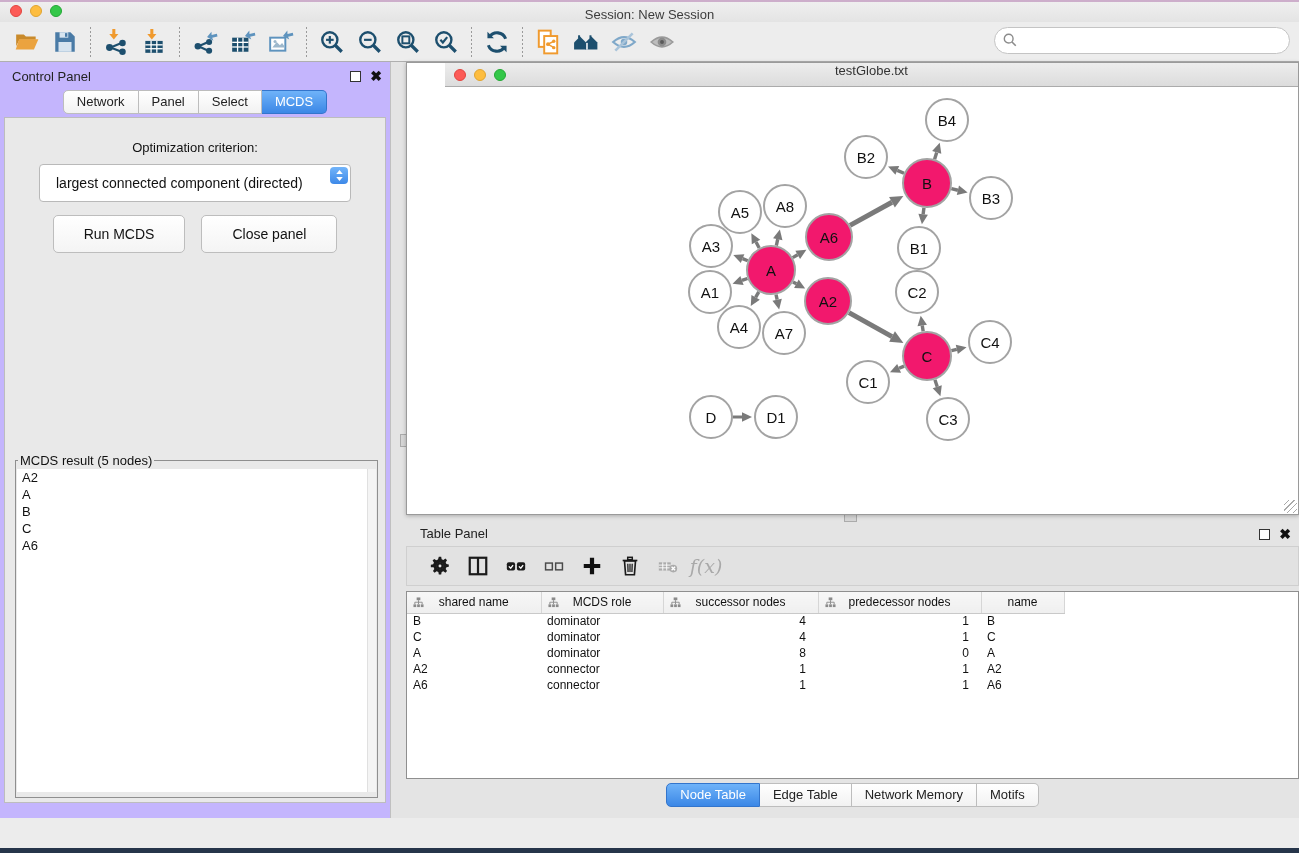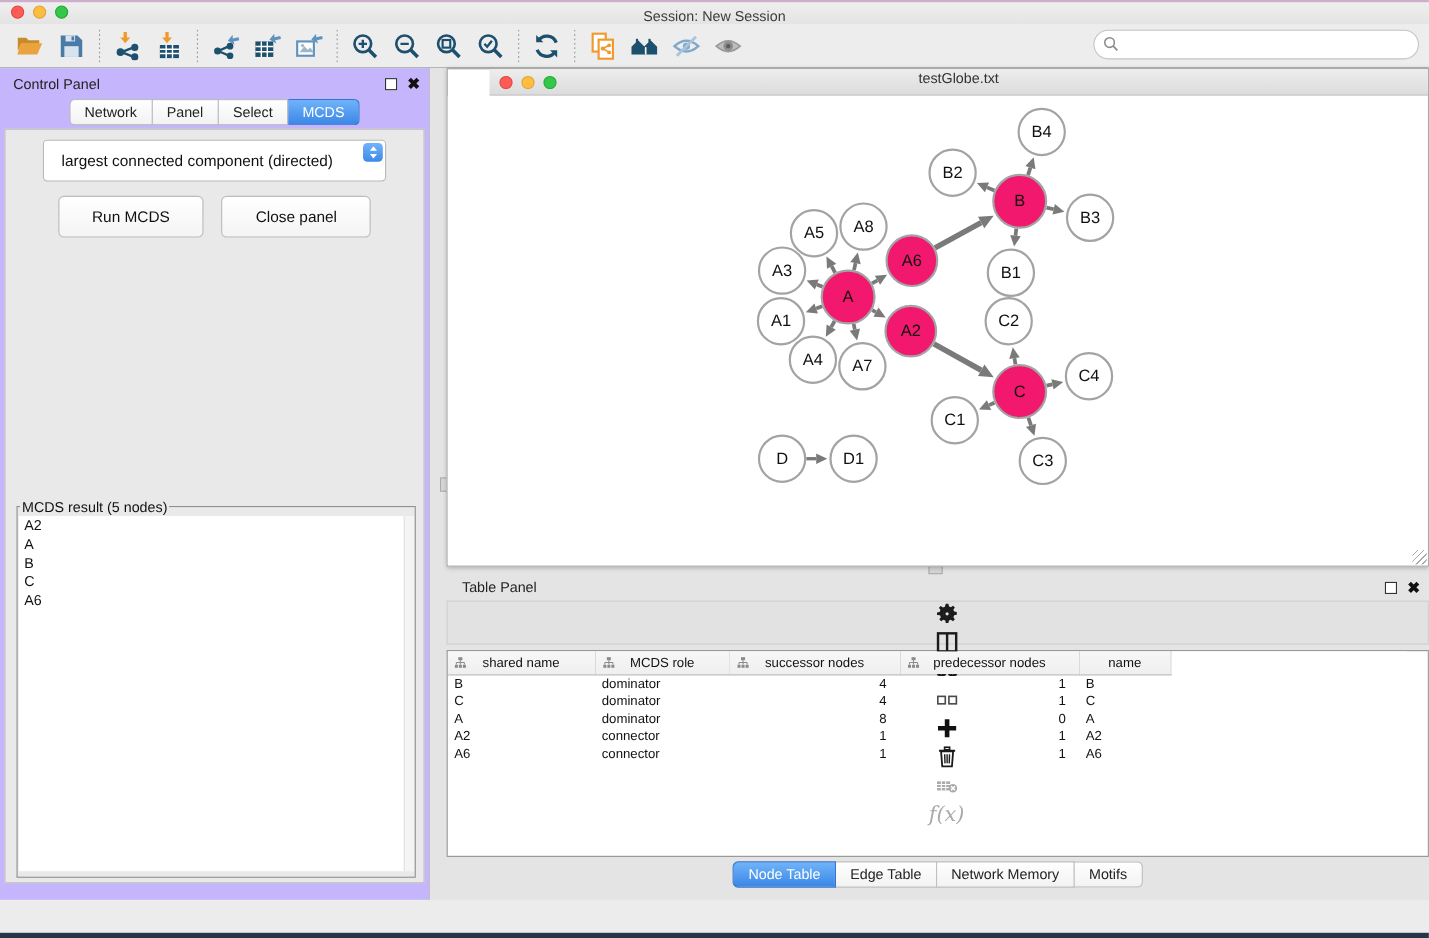--- a/index.html
+++ b/index.html
@@ -62,21 +62,21 @@
   .nw-title { font-size:13px; color:#333; }
   .nw-canvas { position:relative; width:891px; height:427px; background:#fff; }
   .nw-canvas svg { display:block; }
   .resize-grip { position:absolute; right:1px; bottom:1px; width:13px; height:13px;
      background:repeating-linear-gradient(135deg, transparent 0 3px, #A9A9A9 3px 4px); }
   .graph-node text { font-size:15px; fill:#111; font-family:"Liberation Sans",sans-serif; }
 
   
   .table-panel { position:absolute; left:15px; top:458px; width:893px; height:298px; }
   .tp-head { position:relative; height:26px; display:flex; align-items:center; padding:0 14px; }
-  .tp-toolbar { height:40px; background:#E2E2E2; border:1px solid #CFCFCF; display:flex; align-items:center; padding-left:16px; gap:4px;flex-direction:column; }
+  .tp-toolbar { height:40px; background:#E2E2E2; border:1px solid #CFCFCF; display:flex; align-items:center; padding-left:16px; gap:4px; }
   .tp-btn { background:none; border:none; width:34px; height:32px; display:flex; align-items:center; justify-content:center; cursor:default; }
   .tp-btn svg { width:22px; height:22px; }
   .fx-label { font-size:19px; color:#A9A9A9; font-style:italic; font-family:"DejaVu Serif", serif; padding:0 4px; }
   .tp-tablewrap { margin-top:5px; height:188px; background:#fff; border:1px solid #8F8F8F; overflow:hidden; }
   table.node-table { border-collapse:collapse; table-layout:fixed; width:872px; font-size:12px; color:#111; }
   table.node-table th { height:21px; font-weight:normal; background:linear-gradient(#F7F7F7,#EFEFEF); border-right:1px solid #D6D6D6; border-bottom:1px solid #C9C9C9; position:relative; text-align:center; white-space:nowrap; overflow:hidden; }
   table.node-table th .hdr-ico { position:absolute; left:6px; top:5px; width:11px; height:11px; }
   table.node-table td { height:16px; padding:0 12px 0 6px; white-space:nowrap; overflow:hidden; }
   td.num { text-align:right; }
   .tp-tabs { margin-top:4px; display:flex; justify-content:center; }
@@ -280,20 +280,21 @@
         <span class="close-btn">✖</span>
       </span>
     </div>
     <div class="seg-tabs">
         <div class="seg-tab">Network</div>
         <div class="seg-tab">Panel</div>
         <div class="seg-tab">Select</div>
         <div class="seg-tab active">MCDS</div>
       </div>
     <div class="cp-content">
+      <div class="opt-label">Optimization criterion:</div>
       <div class="criterion-select">
         <span>largest connected component (directed)</span>
         <span class="select-stepper">
           <svg viewBox="0 0 10 14">
               <path d="M5 0.8 L8.6 5.4 H1.4 Z" fill="#fff"></path>
               <path d="M5 13.2 L1.4 8.6 H8.6 Z" fill="#fff"></path>
             </svg>
         </span>
       </div>
       <div class="cp-buttons">

